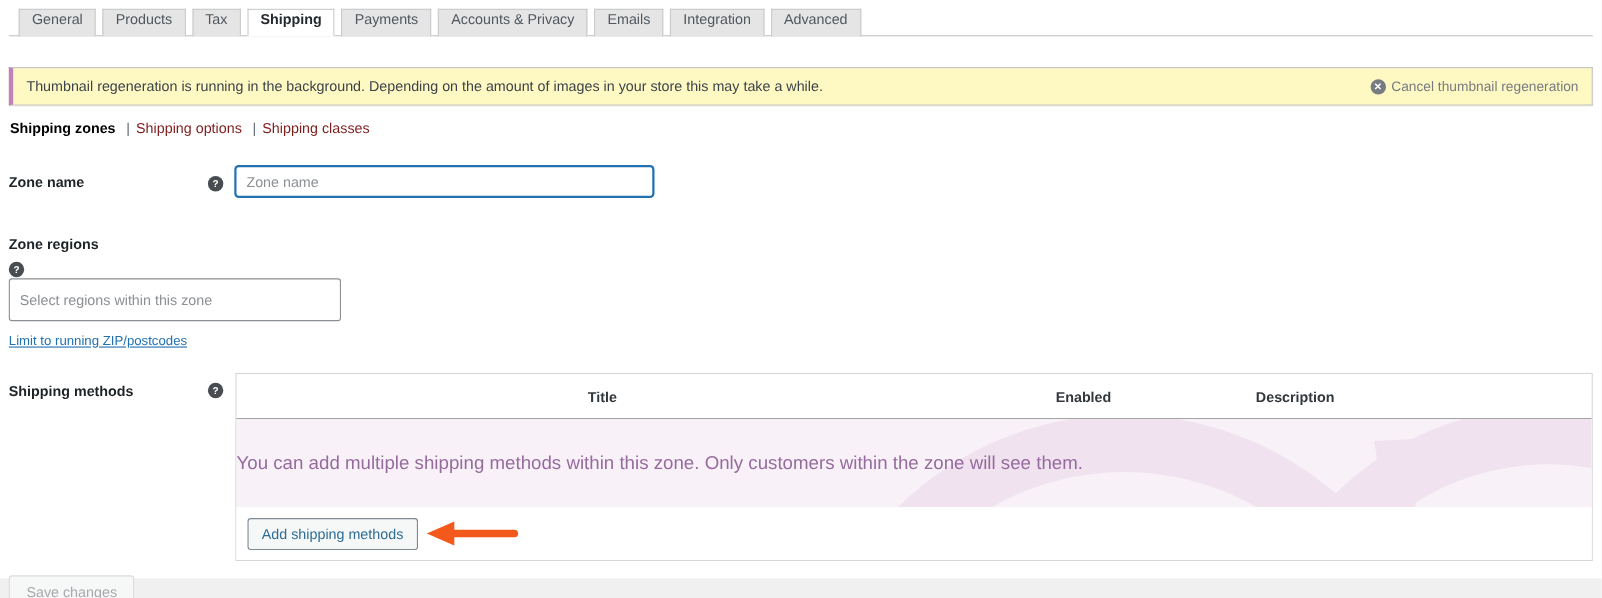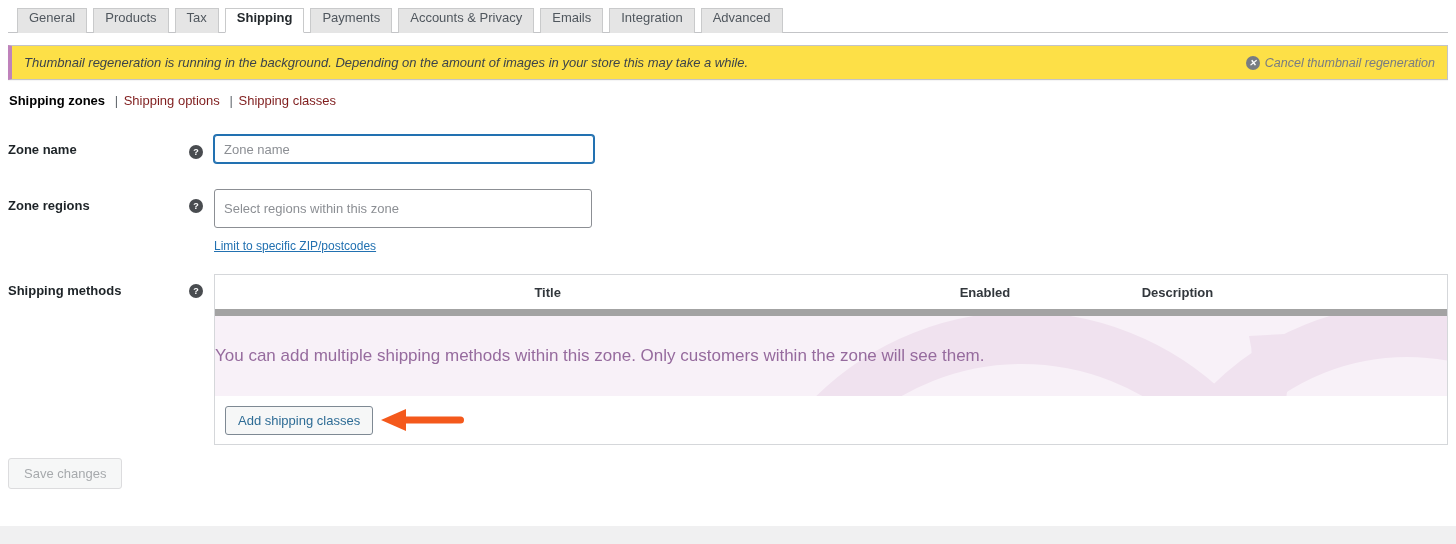--- a/index.html
+++ b/index.html
@@ -15,24 +15,23 @@
   .tabbar { padding:8px 0 0 9px; border-bottom:1px solid #c3c4c7; display:flex; gap:6px; }
   .tab {
     display:inline-block; background:#e5e5e5; border:1px solid #c9cacb; border-bottom:none;
     padding:1px 11px 6px; font-size:13px; color:#50575e; cursor:pointer;
     margin-bottom:-1px; white-space:nowrap;
   }
   .tab.active { background:#fff; color:#24292d; font-weight:700; border-bottom:1px solid #fff; padding-bottom:7px; }
 
   
   .notice {
-    margin-top:12px; background:#fde047; border:1px solid #c3c4c7; border-left:4px solid #bf82bb;
+    margin-top:28px; background:#fef9c3; border:1px solid #c3c4c7; border-left:4px solid #bf82bb;
     padding:9px 12px; display:flex; align-items:center; justify-content:space-between;
     box-shadow:0 1px 1px rgba(0,0,0,0.04);
-    font-style:italic;
   }
   .notice-text { font-size:13px; color:#3c434a; }
   .notice-dismiss { display:flex; align-items:center; gap:5px; color:#787c82; font-size:12.5px; cursor:pointer; text-decoration:none; }
   .dismiss-icon {
     width:14px; height:14px; border-radius:50%; background:#787c82; color:#fff;
     font-size:9px; line-height:14px; text-align:center; font-weight:700; display:inline-block;
   }
 
   
   .subnav { margin:13px 0 0 1px; font-size:13px; }
@@ -41,43 +40,43 @@
   .subnav-link { color:#7f1d1d; text-decoration:none; cursor:pointer; }
 
   
   .breadcrumb { margin:19px 0 0 1px; font-size:15px; color:#1d2327; }
   .breadcrumb a { color:#2271b1; text-decoration:underline; cursor:pointer; }
   .breadcrumb .sep { margin:0 5px; color:#3c434a; }
 
   
   .form-row { display:flex; align-items:flex-start; }
   .row-zone-name { margin-top:27px; }
-  .row-zone-regions { margin-top:26px; }
+  .row-zone-regions { margin-top:26px;flex-direction:column; }
   .row-shipping-methods { margin-top:20px; }
   .form-label { width:181px; font-size:13px; font-weight:700; color:#1d2327; padding-top:7px; }
   .row-zone-regions .form-label, .row-shipping-methods .form-label { padding-top:9px; }
   .form-help { width:25px; padding-top:6px; }
   .help-icon {
     width:14px; height:14px; border-radius:50%; background:#494c50; color:#fff;
     font-size:9px; line-height:14px; text-align:center; font-weight:700; display:inline-block; cursor:pointer;
   }
   .form-field { flex:1; }
 
   input.text-input {
     font-family:"Liberation Sans", sans-serif; font-size:13px; color:#2c3338;
     border-radius:3px; outline:none; padding:0 9px; background:#fff;
   }
   input.text-input::placeholder { color:#8c8f94; opacity:1; }
   .input-zone-name { width:380px; height:28px; border:1px solid #2271b1; box-shadow:0 0 0 1px #2271b1; }
-  .input-zone-regions { width:378px; height:39px; border:1px solid #8c8f94; border-radius:4px; }
+  .input-zone-regions { width:302px; height:39px; border:1px solid #8c8f94; border-radius:4px; }
   .zip-link { display:inline-block; margin-top:11px; font-size:12px; color:#2271b1; text-decoration:underline; cursor:pointer; }
 
   
   .methods-table { border:1px solid #d5d7da; background:#fff; }
-  .methods-head { display:grid; grid-template-columns:54% 17% 29%; border-bottom:7px solid #a3a3a3; height:41px; align-items:center; }
+  .methods-head { display:grid; grid-template-columns:54% 17% 29%; border-bottom:1px solid #a3a3a3; height:41px; align-items:center; }
   .methods-head .th { font-size:13px; font-weight:700; color:#32373c; text-align:center; }
   .methods-head .th.th-description { text-align:left; padding-left:52px; }
   .methods-empty {
     position:relative; height:80px; background:#f8f1f8; overflow:hidden; display:flex; align-items:center;
   }
   .methods-empty-text { position:relative; z-index:2; font-size:17px; color:#966b9e; }
   .watermark { position:absolute; right:0; top:-40px; z-index:1; pointer-events:none; }
   .methods-footer { background:#fff; height:48px; display:flex; align-items:center; padding-left:10px; }
   .add-method-btn {
     font-family:"Liberation Sans", sans-serif; font-size:13px; color:#2e6c95;
@@ -139,21 +138,21 @@
   </div>
 
   <div class="form-row row-zone-regions">
     <div class="form-label">Zone regions</div>
     <div class="form-help">
       <span class="help-icon">?</span>
     </div>
     <div class="form-field">
       <input class="text-input input-zone-regions" type="text" placeholder="Select regions within this zone" style="">
       <br>
-      <a class="zip-link">Limit to specific ZIP/postcodes</a>
+      <a class="zip-link">Limit to running ZIP/postcodes</a>
     </div>
   </div>
 
   <div class="form-row row-shipping-methods">
     <div class="form-label">Shipping methods</div>
     <div class="form-help">
       <span class="help-icon">?</span>
     </div>
     <div class="form-field">
       <div class="methods-table">
@@ -166,21 +165,21 @@
           <svg class="watermark" width="680" height="160" viewBox="0 0 680 160">
             <g fill="none" stroke="#f0e2ef" stroke-width="52">
               <circle cx="255" cy="330" r="268"></circle>
               <circle cx="640" cy="305" r="250"></circle>
             </g>
             <path d="M482 60 q10 40 -14 74 l46 10 q14 -50 4 -86 z" fill="#f0e2ef"></path>
           </svg>
           <div class="methods-empty-text">You can add multiple shipping methods within this zone. Only customers within the zone will see them.</div>
         </div>
         <div class="methods-footer">
-          <button class="add-method-btn">Add shipping classes</button>
+          <button class="add-method-btn">Add shipping methods</button>
           <svg class="annotation-arrow" width="88" height="26" viewBox="0 0 88 26">
             <path d="M3 13 L28 2 L28 24 Z" fill="#f4591c"></path>
             <rect x="24" y="9.5" width="62" height="7" rx="3.5" fill="#f4591c"></rect>
           </svg>
         </div>
       </div>
     </div>
   </div>
 
   <div class="save-row">

